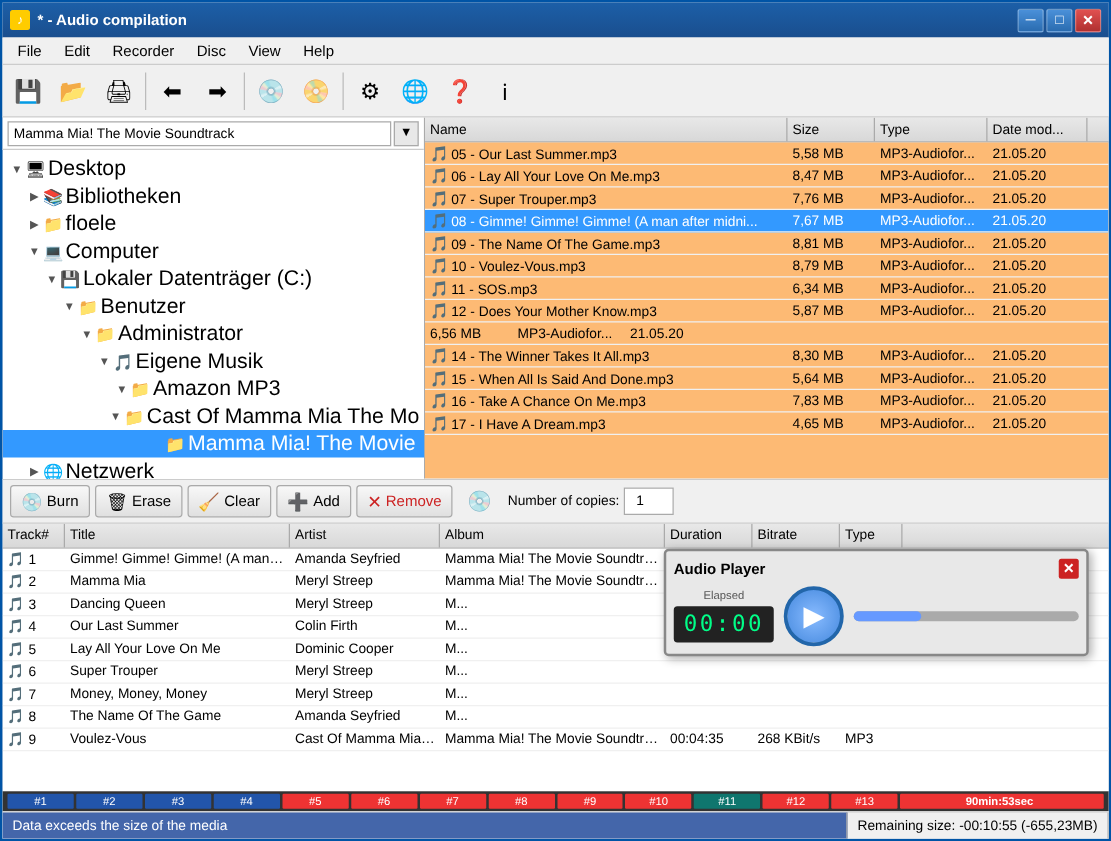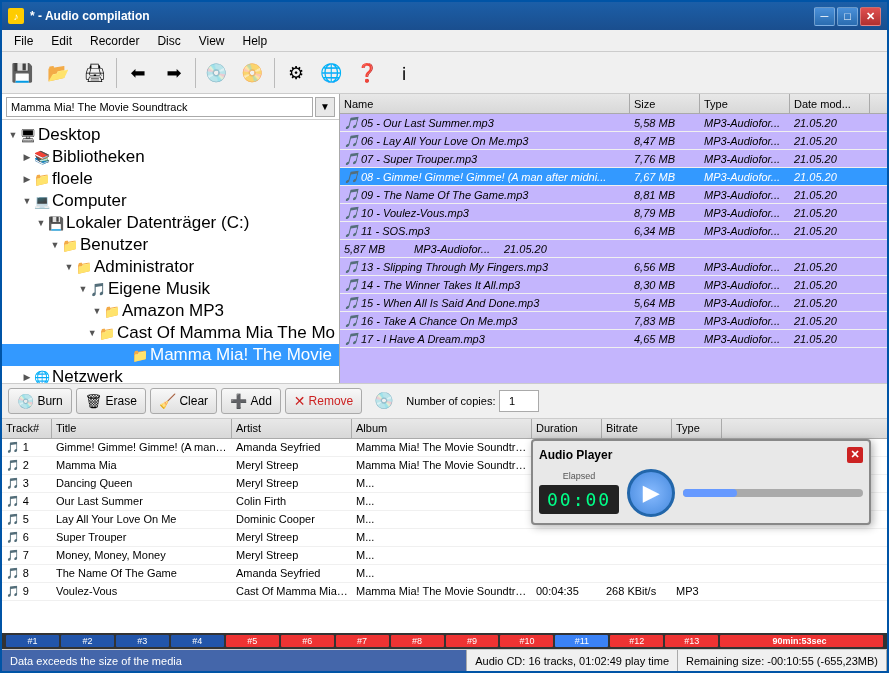--- a/index.html
+++ b/index.html
@@ -31,21 +31,21 @@
     .tree-item { padding: 1px 4px 1px 0; display: flex; align-items: center; cursor: pointer; white-space: nowrap; }
     .tree-item.selected { background: #3399ff; color: white; }
     .tree-indent { display: inline-block; }
     .tree-expand { width: 14px; height: 14px; display: inline-flex; align-items: center; justify-content: center; font-size: 9px; color: #555; flex-shrink: 0; }
     .tree-icon { width: 16px; height: 16px; display: inline-flex; align-items: center; justify-content: center; margin-right: 2px; flex-shrink: 0; font-size: 13px; }
     .tree-label { font-size: 17px; }
 
     .right-panel { flex: 1; display: flex; flex-direction: column; overflow: hidden; }
     .file-list-header { display: flex; background: linear-gradient(to bottom, #e8e8e8, #d8d8d8); border-bottom: 1px solid #aaa; height: 20px; align-items: center; flex-shrink: 0; }
     .col-header { padding: 0 4px; font-size: 11px; border-right: 1px solid #aaa; height: 100%; display: flex; align-items: center; cursor: pointer; white-space: nowrap; overflow: hidden; }
-    .file-list { flex: 1; overflow: auto; background: #c4b5fd; font-style: italic; }
+    .file-list { flex: 1; overflow: auto; background: #fdba74; }
     .file-row { display: flex; align-items: center; height: 18px; border-bottom: 1px solid #f0f0f0; cursor: pointer; }
     .file-row.selected { background: #3399ff; color: white; }
     .file-cell { padding: 0 4px; overflow: hidden; white-space: nowrap; text-overflow: ellipsis; font-size: 11px; }
     .file-icon { font-size: 12px; margin-right: 2px; }
 
     .bottom-toolbar { height: 36px; background: #f0f0f0; border-top: 1px solid #ccc; border-bottom: 1px solid #ccc; display: flex; align-items: center; padding: 0 6px; gap: 4px; flex-shrink: 0; }
     .action-btn { display: flex; align-items: center; gap: 3px; padding: 3px 8px; border: 1px solid #aaa; border-radius: 3px; background: linear-gradient(to bottom, #f8f8f8, #e0e0e0); cursor: pointer; font-size: 11px; height: 26px; }
     .btn-icon { font-size: 14px; }
     .drive-select { display: flex; align-items: center; gap: 4px; margin-left: 8px; }
     .drive-dropdown { height: 22px; border: 1px solid #aaa; padding: 0 4px; background: white; font-size: 11px; }
@@ -289,28 +289,28 @@
   </div>
           <div class="file-row">
     <div class="file-cell" style="width:290px">
       <span class="file-icon">🎵</span>11 - SOS.mp3
     </div>
     <div class="file-cell" style="width:70px">6,34 MB</div>
     <div class="file-cell" style="width:90px">MP3-Audiofor...</div>
     <div class="file-cell" style="width:80px">21.05.20</div>
   </div>
           <div class="file-row">
+    <div class="file-cell" style="width:290px">
+      <span class="file-icon">🎵</span>12 - Does Your Mother Know.mp3
+    </div>
     <div class="file-cell" style="width:70px">5,87 MB</div>
     <div class="file-cell" style="width:90px">MP3-Audiofor...</div>
     <div class="file-cell" style="width:80px">21.05.20</div>
   </div>
           <div class="file-row">
-    <div class="file-cell" style="width:290px">
-      <span class="file-icon">🎵</span>13 - Slipping Through My Fingers.mp3
-    </div>
     <div class="file-cell" style="width:70px">6,56 MB</div>
     <div class="file-cell" style="width:90px">MP3-Audiofor...</div>
     <div class="file-cell" style="width:80px">21.05.20</div>
   </div>
           <div class="file-row">
     <div class="file-cell" style="width:290px">
       <span class="file-icon">🎵</span>14 - The Winner Takes It All.mp3
     </div>
     <div class="file-cell" style="width:70px">8,30 MB</div>
     <div class="file-cell" style="width:90px">MP3-Audiofor...</div>
@@ -508,25 +508,24 @@
         <div class="prog-segment" style="background: rgb(34, 85, 170);">#1</div>
         <div class="prog-segment" style="background: rgb(34, 85, 170);">#2</div>
         <div class="prog-segment" style="background: rgb(34, 85, 170);">#3</div>
         <div class="prog-segment" style="background: rgb(34, 85, 170);">#4</div>
         <div class="prog-segment" style="background: rgb(238, 51, 51);">#5</div>
         <div class="prog-segment" style="background: rgb(238, 51, 51);">#6</div>
         <div class="prog-segment" style="background: rgb(238, 51, 51);">#7</div>
         <div class="prog-segment" style="background: rgb(238, 51, 51);">#8</div>
         <div class="prog-segment" style="background: rgb(238, 51, 51);">#9</div>
         <div class="prog-segment" style="background: rgb(238, 51, 51);">#10</div>
-        <div class="prog-segment" style="background: #3b82f6;">#11</div>
+        <div class="prog-segment" style="background: #0f766e;">#11</div>
         <div class="prog-segment" style="background: rgb(238, 51, 51);">#12</div>
         <div class="prog-segment" style="background: rgb(238, 51, 51);">#13</div>
         <div class="prog-segment" style="background: rgb(238, 51, 51); flex: 3 1 0%; text-align: right; padding-right: 4px; font-weight: bold;">90min:53sec</div>
       </div>
 
     <div class="status-bar">
       <div class="status-section warning">Data exceeds the size of the media</div>
-      <div class="status-section">Audio CD: 16 tracks, 01:02:49 play time</div>
       <div class="status-section">Remaining size: -00:10:55 (-655,23MB)</div>
     </div>
   </div>
 </div>
 
 </body></html>

